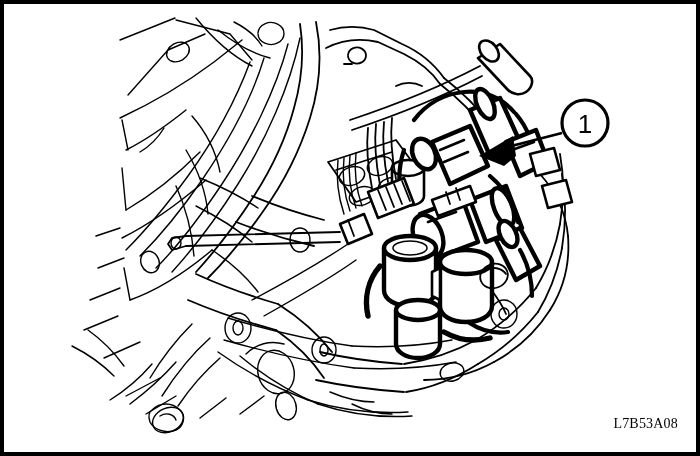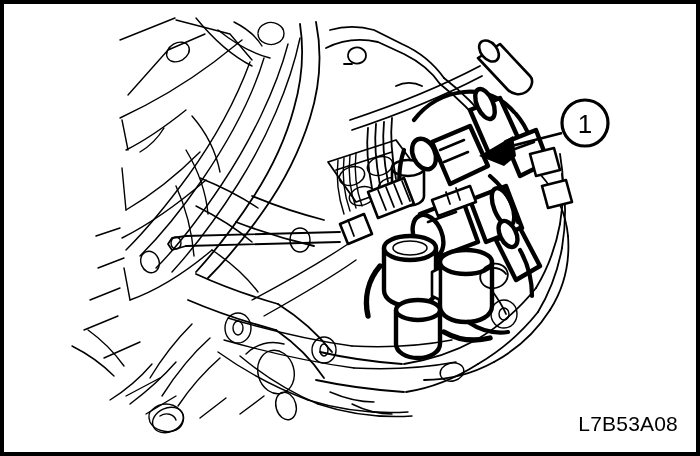--- a/index.html
+++ b/index.html
@@ -31,22 +31,22 @@
     position: absolute;
     left: 0;
     top: 0;
     width: 700px;
     height: 456px;
   }
   #caption-code {
     position: absolute;
     right: 22px;
     top: 413px;
-    font-family: Liberation Sans, sans-serif;
-    font-size: 21px;
+    font-family: Liberation Serif, serif;
+    font-size: 14px;
     line-height: 22px;
     letter-spacing: 0.2px;
     color: #000000;
     white-space: nowrap;
   }
   .thin  { fill: none; stroke: #000; stroke-width: 1.4; stroke-linecap: round; stroke-linejoin: round; }
   .thin2 { fill: none; stroke: #000; stroke-width: 1.8; stroke-linecap: round; stroke-linejoin: round; }
   .med   { fill: none; stroke: #000; stroke-width: 2.6; stroke-linecap: round; stroke-linejoin: round; }
   .heavy { fill: none; stroke: #000; stroke-width: 4.2; stroke-linecap: round; stroke-linejoin: round; }
   .heavy2{ fill: none; stroke: #000; stroke-width: 5.4; stroke-linecap: round; stroke-linejoin: round; }

